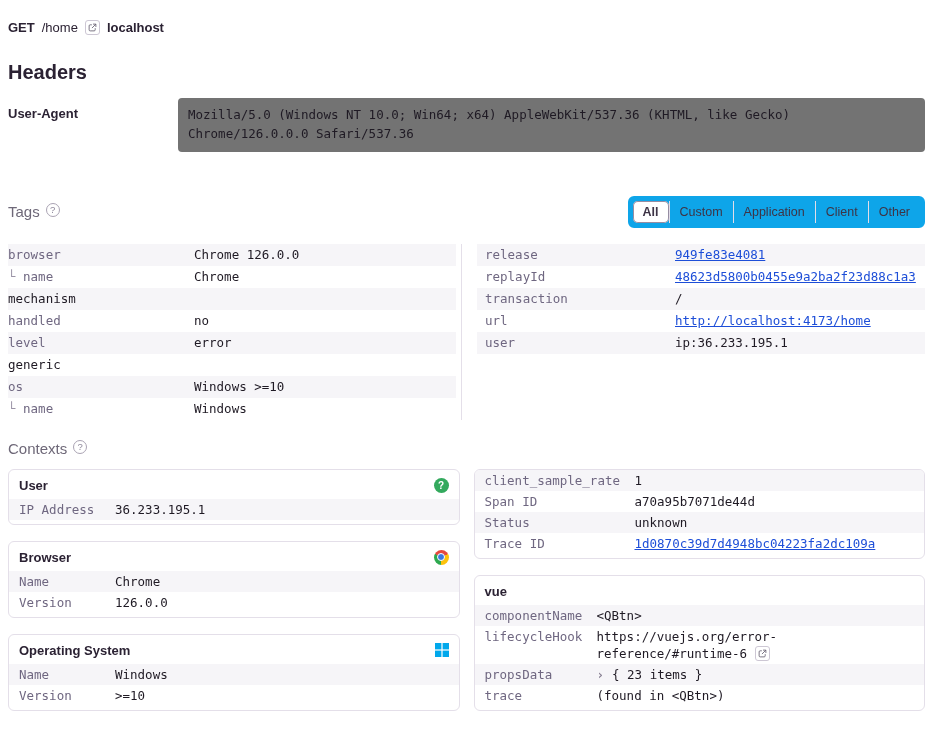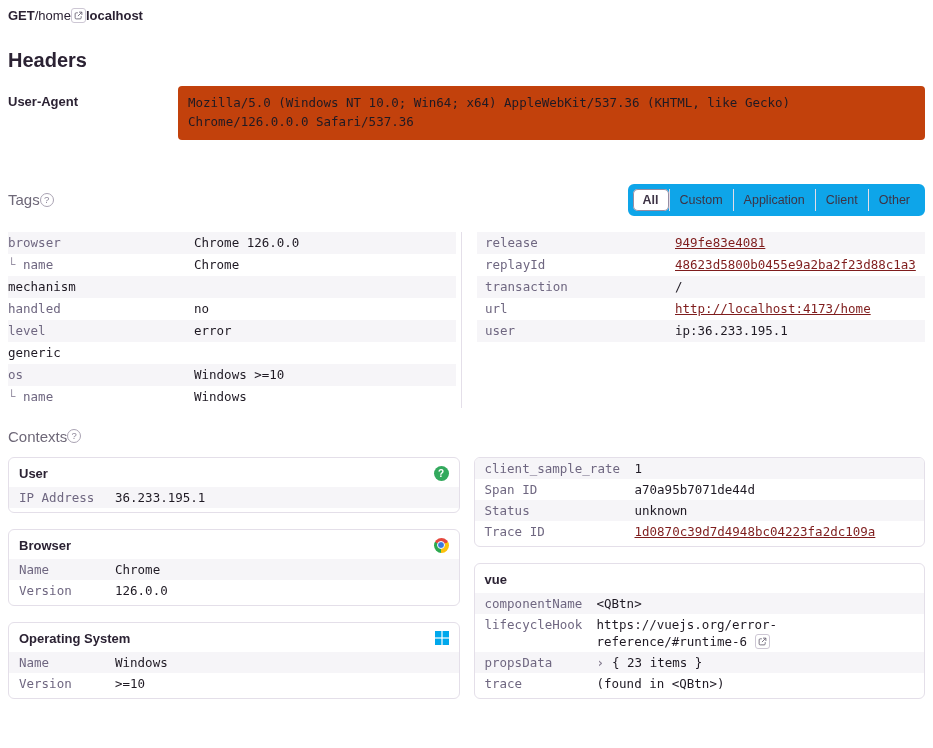--- a/index.html
+++ b/index.html
@@ -5,38 +5,38 @@
   *{box-sizing:border-box;margin:0;padding:0}
   html,body{width:933px;height:748px}
   body{
     background:#fff;color:#2b2233;
     font-family:"Liberation Sans",sans-serif;
     padding:8px;overflow:hidden;
   }
   .mono{font-family:"DejaVu Sans Mono",monospace}
 
   
-  .breadcrumb{display:flex;align-items:flex-start;margin-top:0;font-size:13px}
+  .breadcrumb{display:flex;align-items:flex-start;gap:7px;margin-top:12px;font-size:13px}
   .bc-method,.bc-host{font-weight:700}
   .ext-icon{display:inline-flex;align-items:center;justify-content:center;
     width:15px;height:15px;border:1px solid #cdc7d4;border-radius:3px;color:#6e6878;flex:none}
   .ext-icon svg{width:9px;height:9px;display:block}
 
   
   .headers-title{font-size:20px;font-weight:700;margin-top:26px;color:#2b2233}
   .ua-row{display:flex;margin-top:14px;gap:14px}
   .ua-label{width:156px;flex:none;font-size:13px;font-weight:700;padding-top:8px}
-  .ua-value{flex:1;background:#c2410c;border-radius:4px;padding:8px 10px;
+  .ua-value{flex:1;background:#737373;border-radius:4px;padding:8px 10px;
     font-size:12.5px;line-height:1.5;color:#1f1a24;word-break:break-word}
 
   
   .section-head{display:flex;align-items:center;justify-content:space-between}
   .section-head.tags-head{margin-top:44px}
   .section-head.contexts-head{margin-top:20px}
-  .section-title-wrap{display:flex;align-items:center;}
+  .section-title-wrap{display:flex;align-items:flex-start;gap:6px}
   .section-title{font-size:15px;color:#6e6878}
   .help-icon{width:14px;height:14px;border:1px solid #aaa3b3;border-radius:50%;
     color:#8d8699;font-size:9.5px;line-height:1;display:inline-flex;align-items:center;justify-content:center}
 
   
   .seg{display:flex;border:5px solid #0ea5e9;border-radius:6px;background:#0ea5e9}
   .seg button{font-family:"Liberation Sans",sans-serif;font-size:12.5px;padding:4px 10px;
     border:none;background:transparent;color:#3e3446;cursor:pointer;border-left:1px solid #e2dde8}
   .seg button:first-child{border-left:none;border-radius:5px 0 0 5px}
   .seg button:last-child{border-radius:0 5px 5px 0}
@@ -46,21 +46,21 @@
   .tags-grid{display:flex;margin-top:16px}
   .tags-col{flex:1;min-width:0}
   .tags-col.right{border-left:1px solid #e4dfe9;margin-left:5px;padding-left:15px}
   .tag-row{display:flex;padding:3px 8px 3px 0;font-size:12.5px;line-height:16px}
   .tags-col.right > .tag-row{padding-left:8px}
   .tags-col.left  > .tag-row:nth-child(odd),
   .tags-col.right > .tag-row:nth-child(odd){background:#f6f5f8}
   .tag-key{width:186px;flex:none;color:#6f6781}
   .tags-col.right .tag-key{width:190px}
   .tag-value{flex:1;min-width:0;color:#1f1a24;word-break:break-all}
-  a.val-link{color:#7f1d1d;text-decoration:underline;word-break:break-all}
+  a.val-link{color:#1d4ed8;text-decoration:underline;word-break:break-all}
   .tree{color:#9a93a6}
 
   
   .contexts-grid{display:flex;gap:14px;margin-top:12px;align-items:flex-start}
   .ctx-col{flex:1;min-width:0;display:flex;flex-direction:column;gap:16px}
   .card{border:1px solid #e4dfe9;border-radius:6px;background:#fff;overflow:hidden}
   .card-head{display:flex;align-items:center;justify-content:space-between;padding:8px 10px 6px}
   .card-title{font-size:13px;font-weight:700;color:#2b2233}
   .card-row{display:flex;padding:2px 10px;font-size:12.5px;line-height:17px}
   .card-rows > .card-row:nth-child(odd){background:#f6f5f8}

